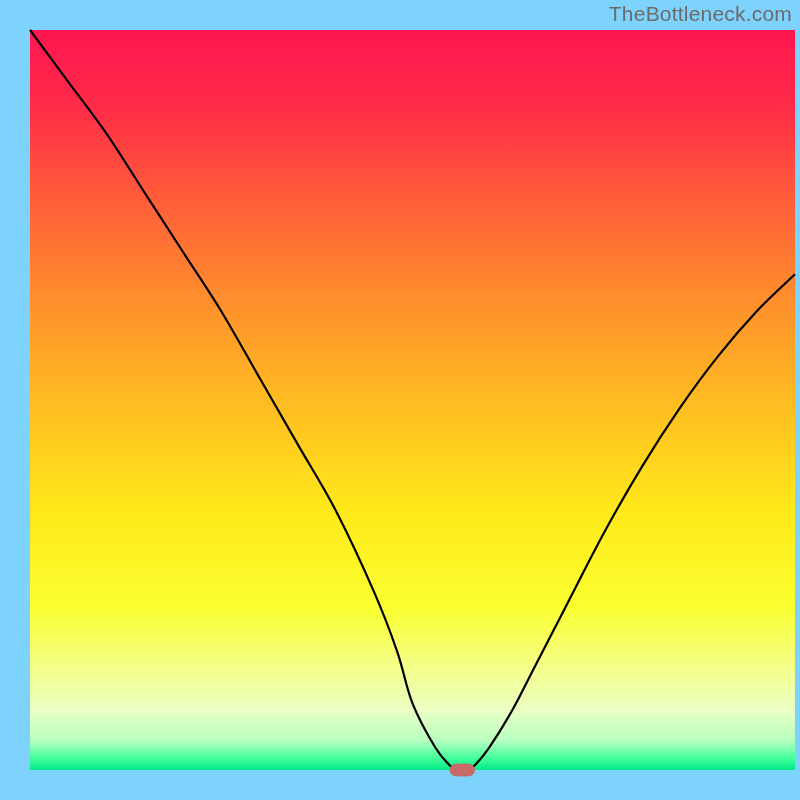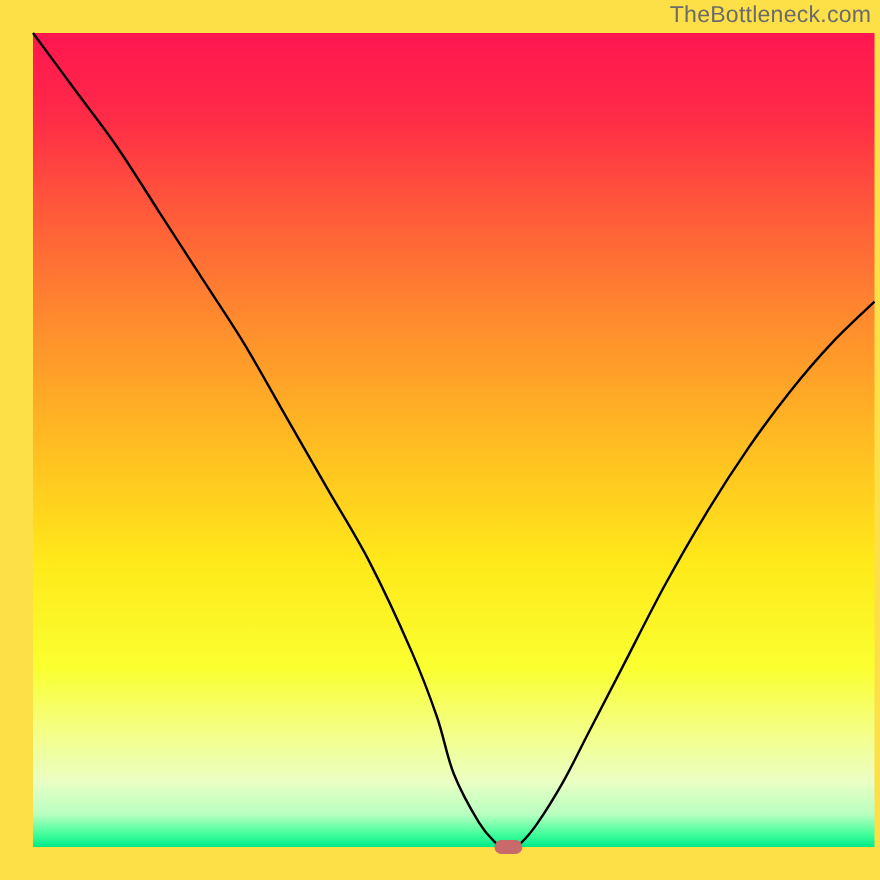--- a/index.html
+++ b/index.html
@@ -8,21 +8,21 @@
     width: 800px;
     height: 800px;
     background: #000;
     overflow: hidden;
     font-family: Arial, Helvetica, sans-serif;
   }
   .frame {
     position: relative;
     width: 800px;
     height: 800px;
-    background: #fde047;
+    background: #7dd3fc;
   }
   .attribution {
     position: absolute;
     top: 2px;
     right: 8px;
     color: #6b6b6b;
     font-size: 21px;
     font-weight: 400;
     letter-spacing: 0.2px;
   }

